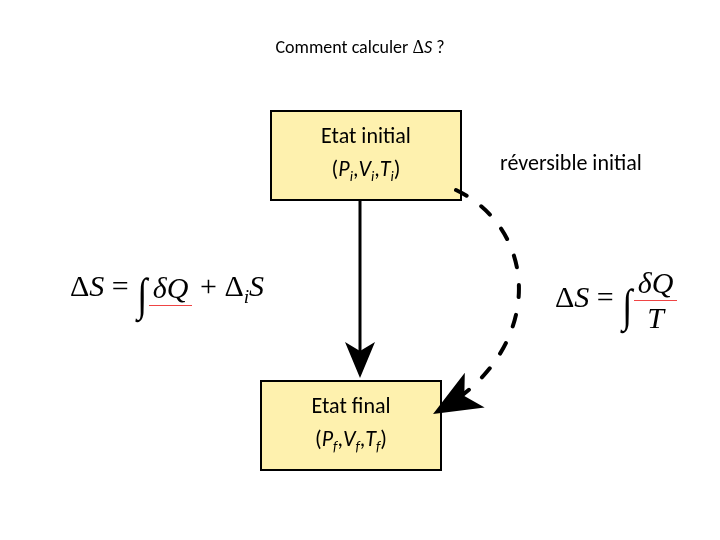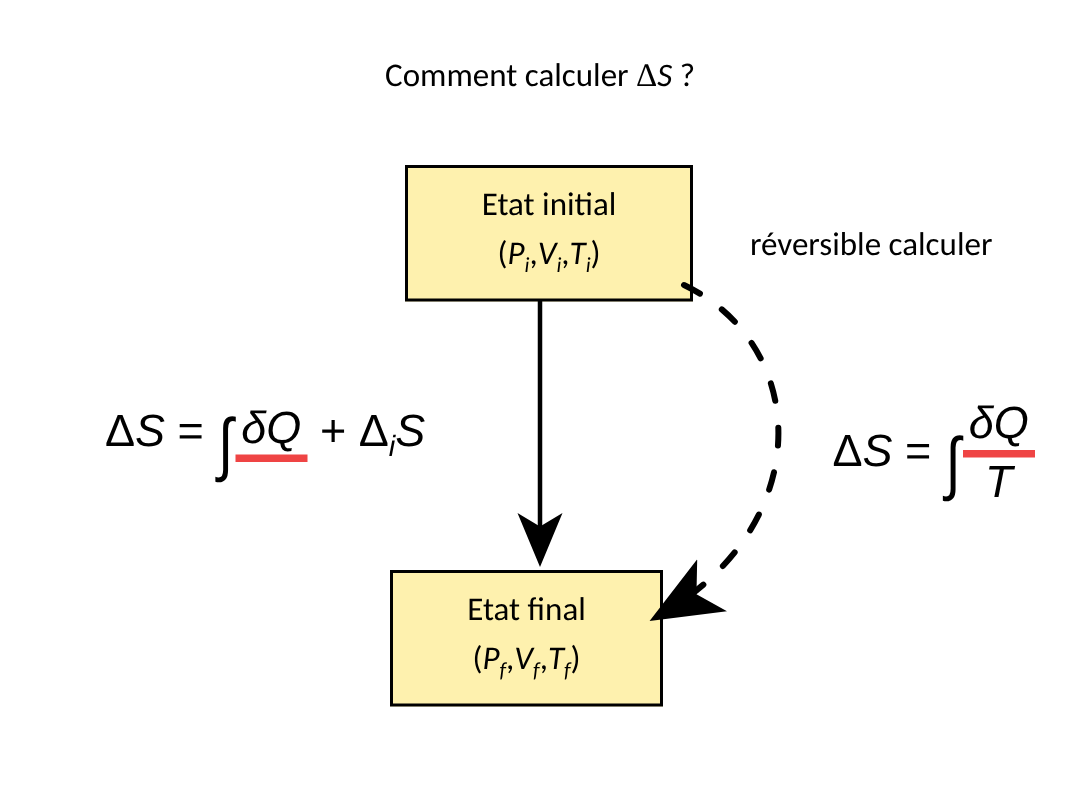--- a/index.html
+++ b/index.html
@@ -1,26 +1,26 @@
 <!DOCTYPE html>
 <html><head>
 <meta charset="utf-8">
 <style>
   html,body{margin:0;padding:0;width:720px;height:540px;background:#fff;font-family:Calibri,Arial,sans-serif;color:#000}
   .stage{position:relative;width:720px;height:540px}
-  .title{position:absolute;left:0;width:720px;text-align:center;font-size:22px;top:36px}
+  .title{position:absolute;left:0;width:720px;text-align:center;font-size:18px;top:36px}
   .box{position:absolute;background:#fef1ae;border:2px solid #000;text-align:center;width:180px;padding:10px 4px 14px 4px}
   .box .l1{font-size:22px;margin-bottom:6px}
   .box .l2{font-size:22px;font-style:normal}
   .var{font-style:italic}
   sub{font-size:0.65em;font-style:italic}
-  .eq{position:absolute;font-family:Liberation Sans, sans-serif;font-style:italic;font-size:30px}
+  .eq{position:absolute;font-family:Liberation Serif, serif;font-style:italic;font-size:30px}
   .eq .int{font-size:46px;vertical-align:-14px;display:inline-block;transform:scaleX(0.8)}
   .eq .frac{display:inline-block;vertical-align:middle;text-align:center;line-height:1}
-  .eq .frac .n{display:block;border-bottom:5px solid #ef4444;padding:0 4px 2px 4px}
+  .eq .frac .n{display:block;border-bottom:1px solid #ef4444;padding:0 4px 2px 4px}
   .eq .frac .d{display:block;padding:2px 4px 0 4px}
   .eq .up{font-style:normal}
   .eq sub{font-style:italic}
   .sideLabel{position:absolute;font-size:22px;line-height:1.3}
 </style>
 </head>
 <body>
 <div class="stage">
 
 <div class="title">
@@ -36,21 +36,21 @@
 
 <div class="box" style="left:260px;top:380px;width:170px">
   <div class="l1">Etat final</div>
   <div class="l2">
     (<span class="var">P</span><sub>f</sub>,<span class="var">V</span><sub>f</sub>,<span class="var">T</span><sub>f</sub>)
   </div>
 </div>
 
 <div class="sideLabel" style="left:500px;top:120px">
   <br>
-  <span>réversible calculer</span>
+  <span>réversible initial</span>
 </div>
 
 <svg width="720" height="540" style="position:absolute;left:0;top:0;pointer-events:none">
   <defs>
     <marker id="ah" markerWidth="14" markerHeight="14" refX="10" refY="5" orient="auto">
       <path d="M0,0 L12,5 L0,10 L3,5 Z" fill="#000"></path>
     </marker>
   </defs>
 
   <line x1="360" y1="200" x2="360" y2="372" stroke="#000" stroke-width="3" marker-end="url(#ah)"></line>

